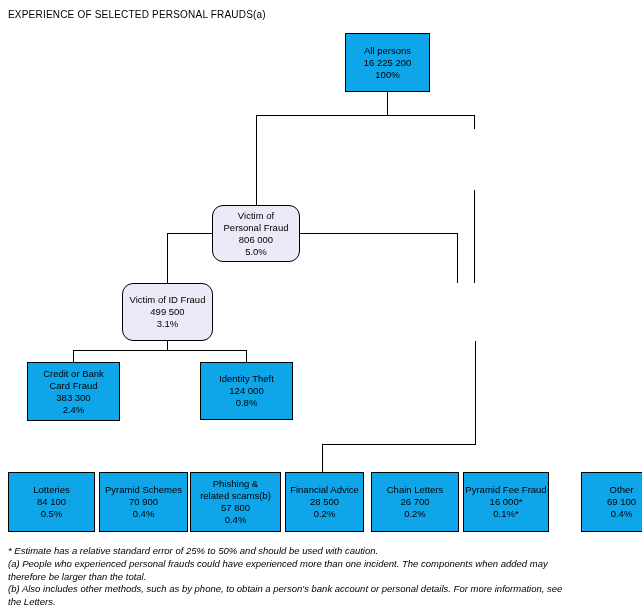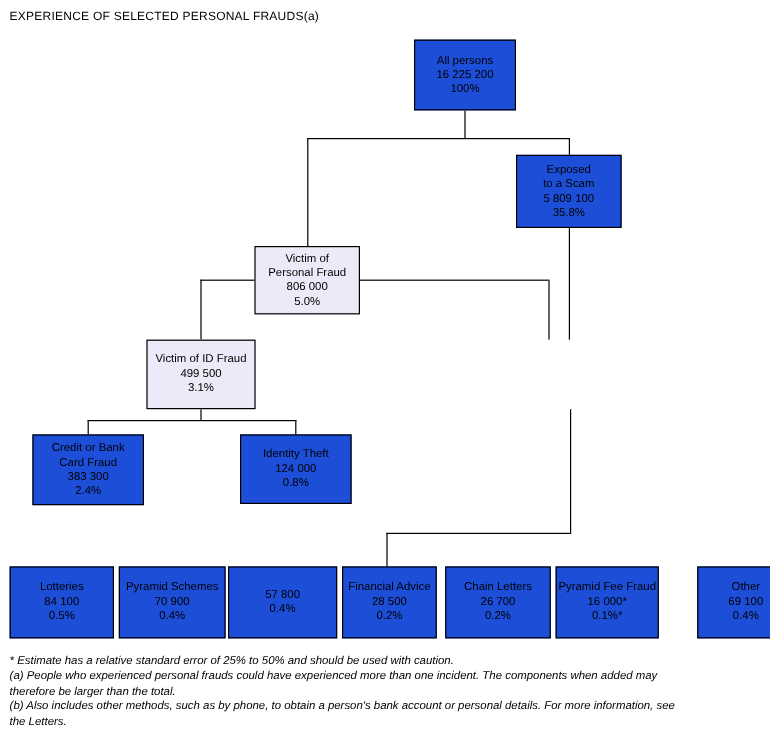--- a/index.html
+++ b/index.html
@@ -17,29 +17,29 @@
     left: 8px;
     top: 9px;
     font-size: 10px;
     letter-spacing: 0.2px;
     white-space: nowrap;
   }
   .node {
     position: absolute;
     box-sizing: border-box;
     border: 1px solid #000;
-    background: #1d4ed8;
+    background: #0ea5e9;
     display: flex;
     align-items: center;
     justify-content: center;
     text-align: center;
     font-size: 9.5px;
     line-height: 12px;
   }
-  .node.hl { background: var(--hl, #eaeaf8); }
+  .node.hl { background: var(--hl, #eaeaf8); border-radius: 11px; }
   .node .nlabel, .node .nvalue, .node .npct { display: block; white-space: pre-line; }
   .ln {
     position: absolute;
     background: #000;
   }
   .footnotes {
     position: absolute;
     left: 8px;
     top: 545px;
     width: 630px;
@@ -73,28 +73,20 @@
   <div class="ln" style="left: 322px; top: 444px; width: 1px; height: 28px; background: rgb(0, 0, 0);"></div>
 
   <div class="node" style="left:345px;top:33px;width:85px;height:59px">
     <div>
       <span class="nlabel">All persons</span>
       <span class="nvalue">16 225 200</span>
       <span class="npct">100%</span>
     </div>
   </div>
 
-  <div class="node" style="left:430px;top:129px;width:88px;height:61px">
-    <div>
-      <span class="nlabel">Exposed
-to a Scam</span>
-      <span class="nvalue">5 809 100</span>
-      <span class="npct">35.8%</span>
-    </div>
-  </div>
 
   <div class="node hl" style="left:212px;top:205px;width:88px;height:57px">
     <div>
       <span class="nlabel">Victim of
 Personal Fraud</span>
       <span class="nvalue">806 000</span>
       <span class="npct">5.0%</span>
     </div>
   </div>
 
@@ -135,20 +127,22 @@
   <div class="node" style="left:99px;top:472px;width:89px;height:60px">
     <div>
       <span class="nlabel">Pyramid Schemes</span>
       <span class="nvalue">70 900</span>
       <span class="npct">0.4%</span>
     </div>
   </div>
 
   <div class="node" style="left:190px;top:472px;width:91px;height:60px">
     <div>
+      <span class="nlabel">Phishing &amp;
+related scams(b)</span>
       <span class="nvalue">57 800</span>
       <span class="npct">0.4%</span>
     </div>
   </div>
 
   <div class="node" style="left:285px;top:472px;width:79px;height:60px">
     <div>
       <span class="nlabel">Financial Advice</span>
       <span class="nvalue">28 500</span>
       <span class="npct">0.2%</span>

